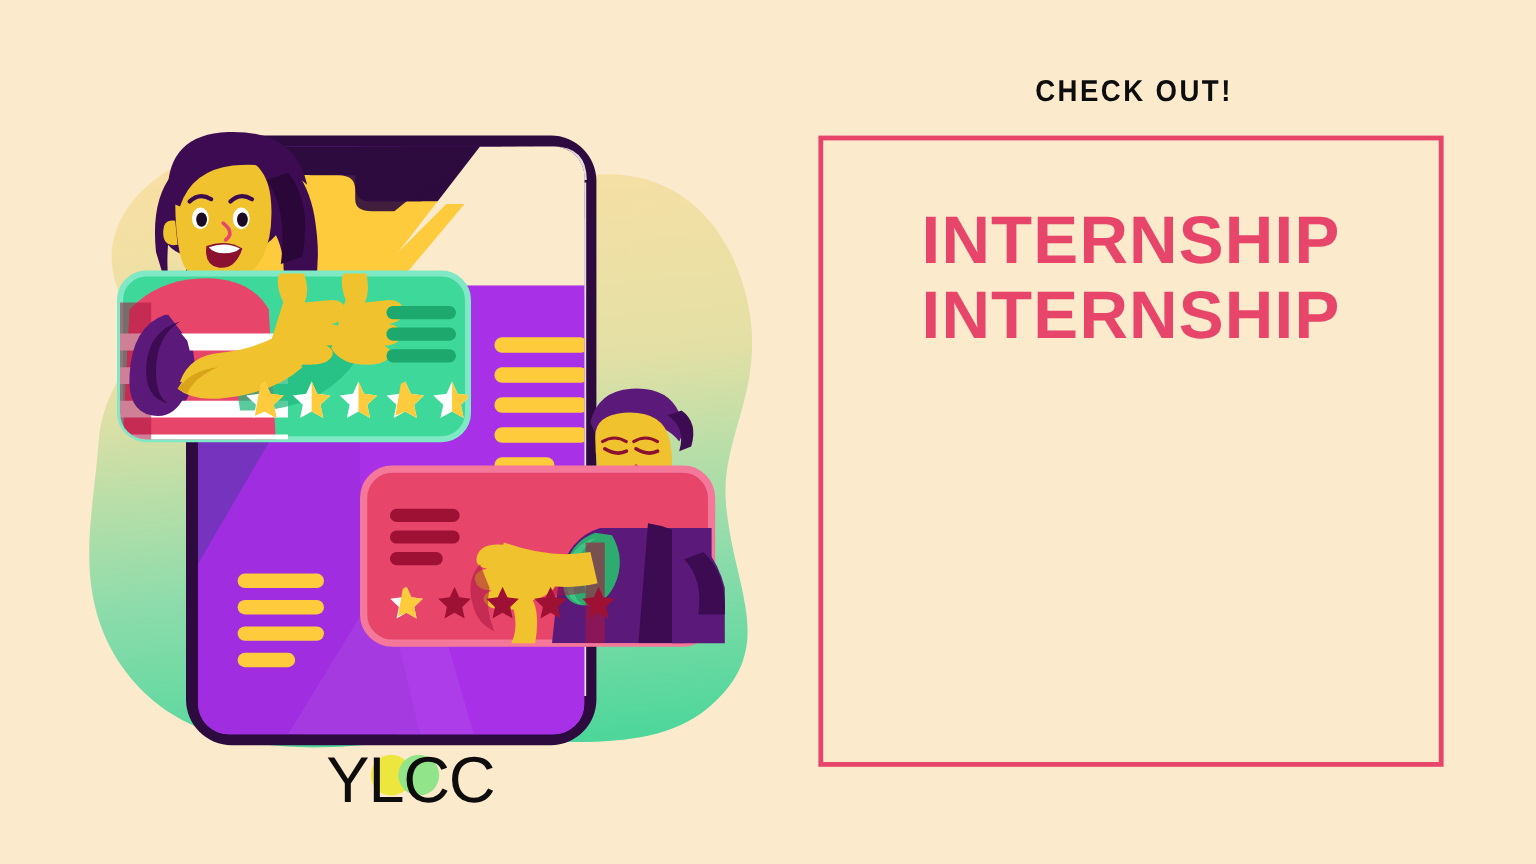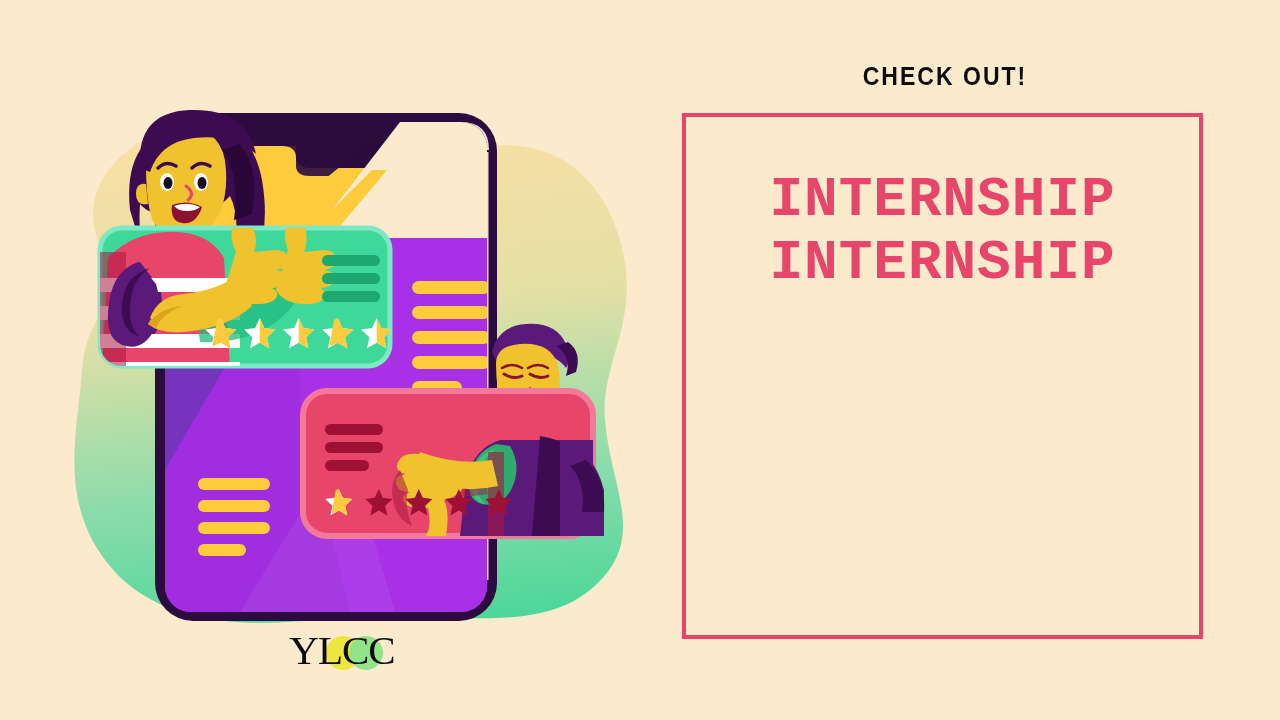--- a/index.html
+++ b/index.html
@@ -65,22 +65,22 @@
   .logo-blob-green {
     width: 34px;
     height: 34px;
     background: #92e48a;
     left: 60px;
     top: 6px;
   }
   .logo-text {
     position: relative;
     z-index: 1;
-    font-family: Liberation Serif, serif;
-    font-size: 41px;
+    font-family: Liberation Sans, sans-serif;
+    font-size: 54px;
     color: #0d0d0d;
     letter-spacing: -1px;
   }
 
   
   #check-out {
     position: absolute;
     left: 682px;
     top: 62px;
     width: 526px;
@@ -101,21 +101,21 @@
     border: 4px solid #e8456b;
     box-sizing: border-box;
   }
   #headline {
     position: absolute;
     left: 0;
     right: 0;
     top: 52px;
     text-align: center;
     color: #e8456b;
-    font-family: Liberation Mono, monospace;
+    font-family: Liberation Sans, sans-serif;
     font-weight: bold;
     font-size: 56px;
     line-height: 1.12;
     letter-spacing: 1px;
   }
   .headline-line { display: block; white-space: nowrap; }
 </style>
 </head>
 <body>
 

